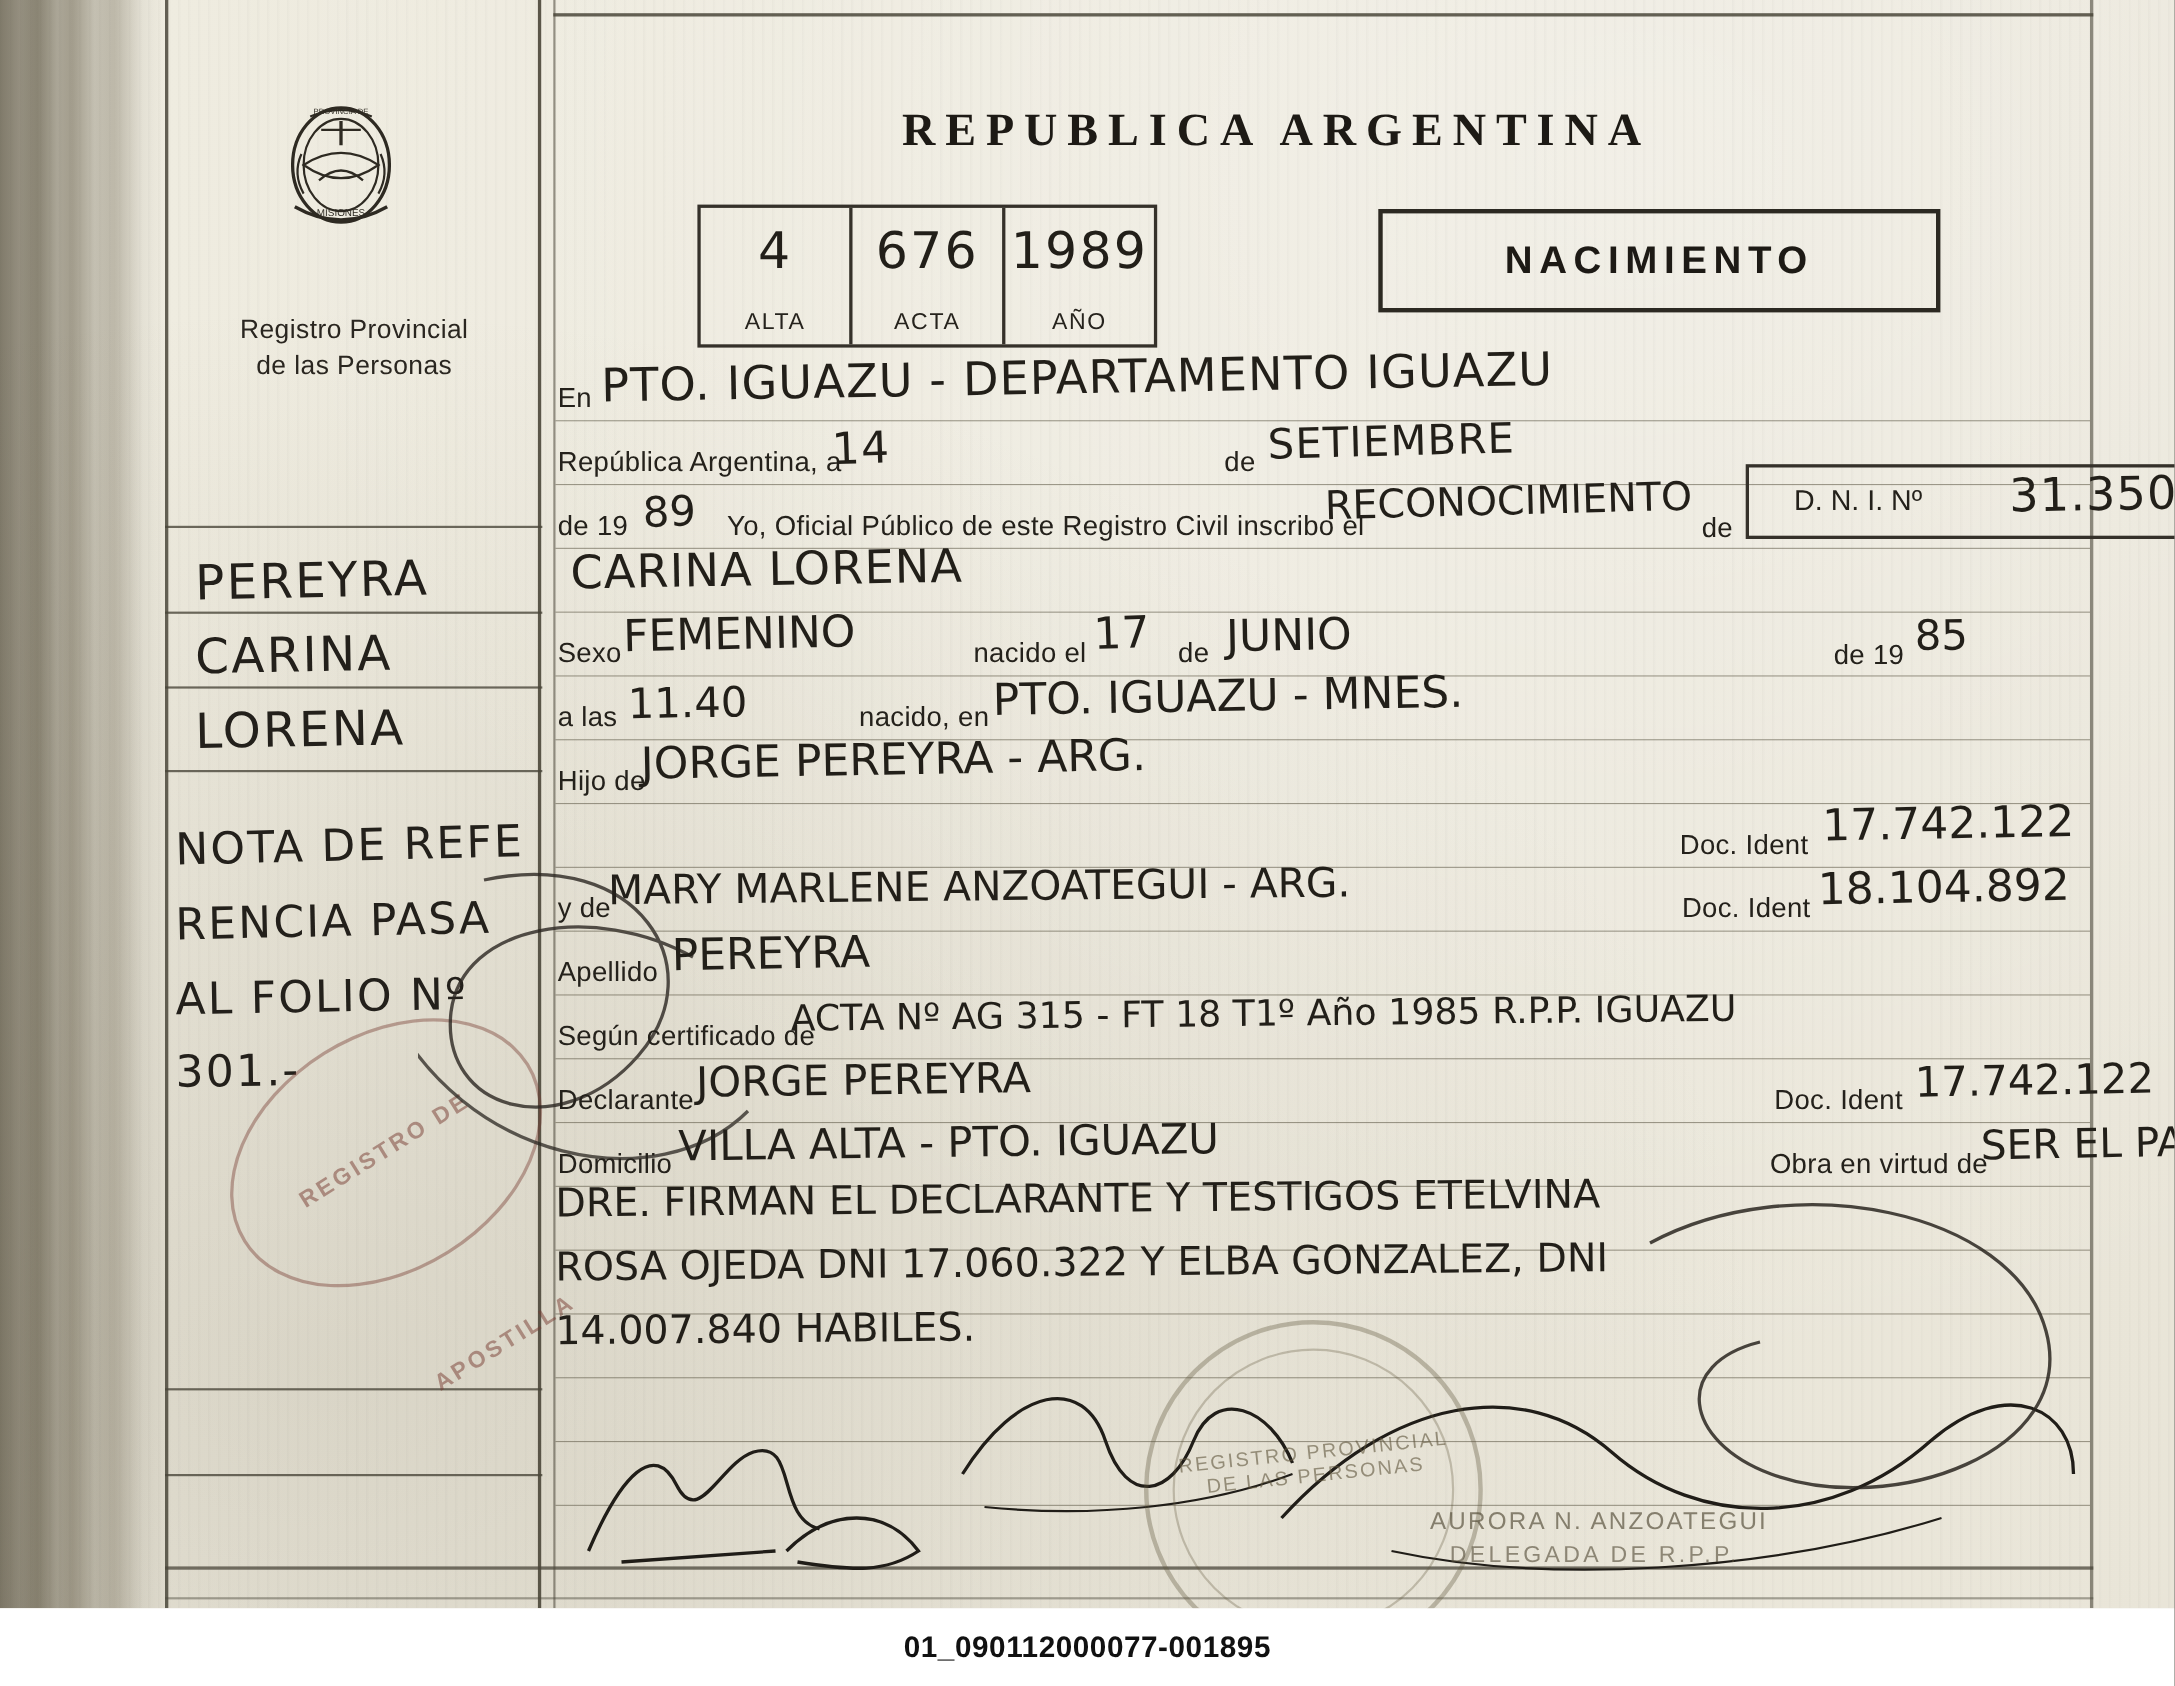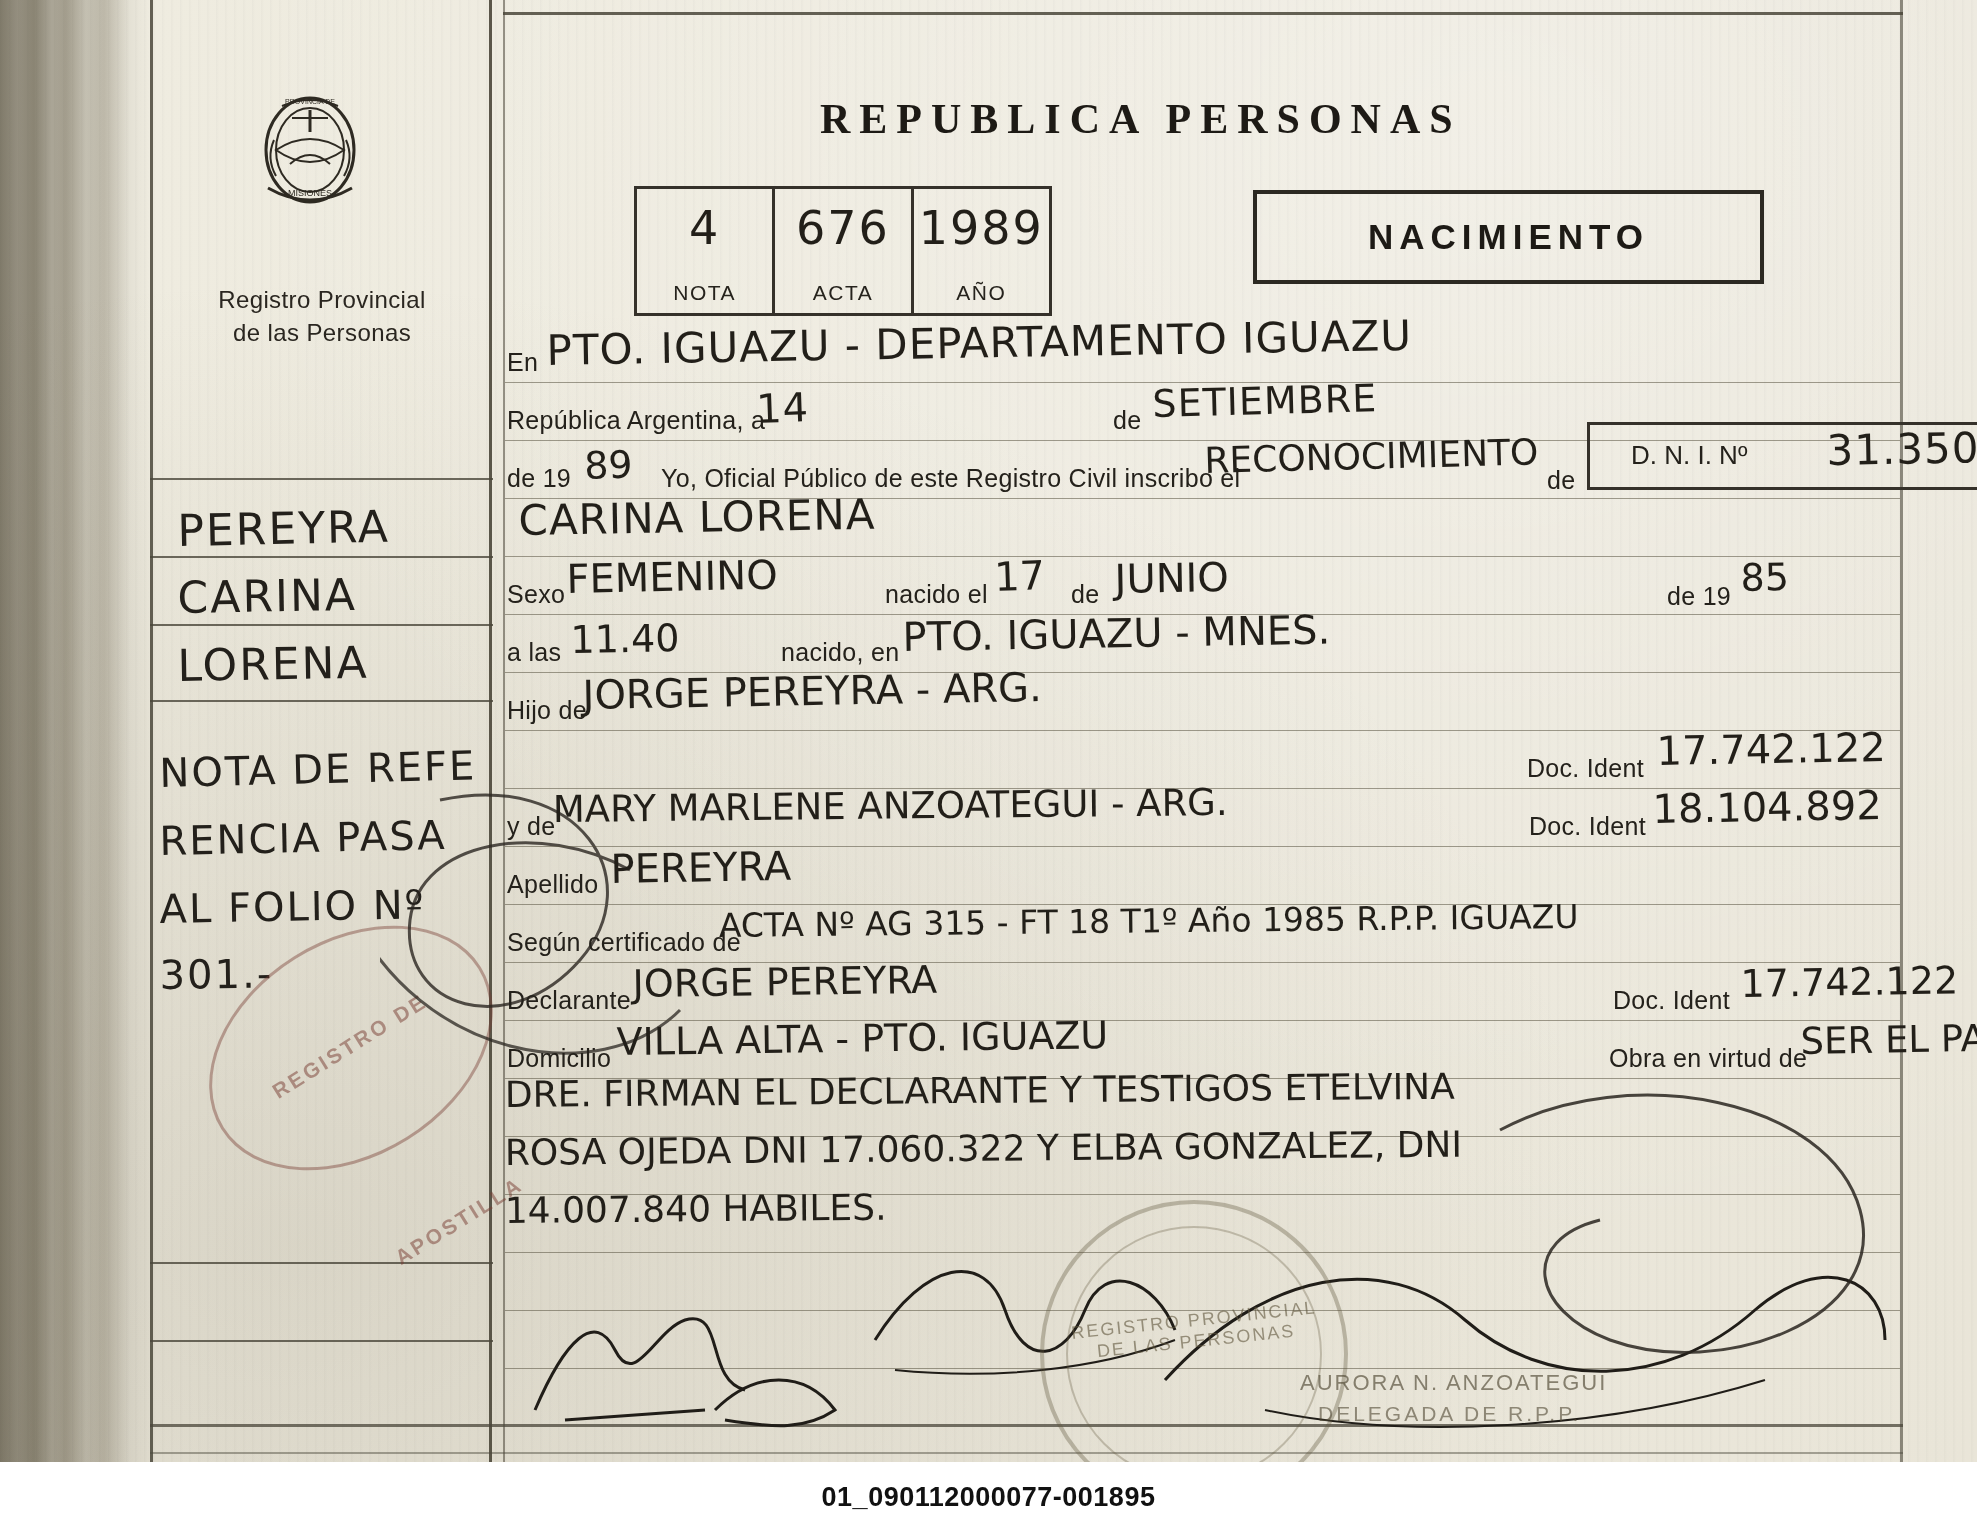--- a/index.html
+++ b/index.html
@@ -344,26 +344,26 @@
 
   <div class="stamp-oval">REGISTRO DE APOSTILLA</div>
 
   <div class="scribble" style="left:380px; top:760px;">
     <svg width="360" height="360" viewBox="0 0 360 360">
       <path d="M60 40 C200 10 270 120 200 200 C130 280 20 250 30 160 C40 80 160 60 250 110" fill="none" stroke="#2a2620" stroke-width="3" opacity="0.8"></path>
       <path d="M-30 150 C40 300 220 330 300 250" fill="none" stroke="#2a2620" stroke-width="3" opacity="0.75"></path>
     </svg>
   </div>
 
-  <div class="country-title">REPUBLICA PERSONAS</div>
+  <div class="country-title">REPUBLICA ARGENTINA</div>
 
   <div class="tomo-box">
     <div class="tomo-cell">
       <div class="tomo-val">4</div>
-      <div class="tomo-cap">NOTA</div>
+      <div class="tomo-cap">ALTA</div>
     </div>
     <div class="tomo-cell">
       <div class="tomo-val">676</div>
       <div class="tomo-cap">ACTA</div>
     </div>
     <div class="tomo-cell">
       <div class="tomo-val">1989</div>
       <div class="tomo-cap">AÑO</div>
     </div>
   </div>

